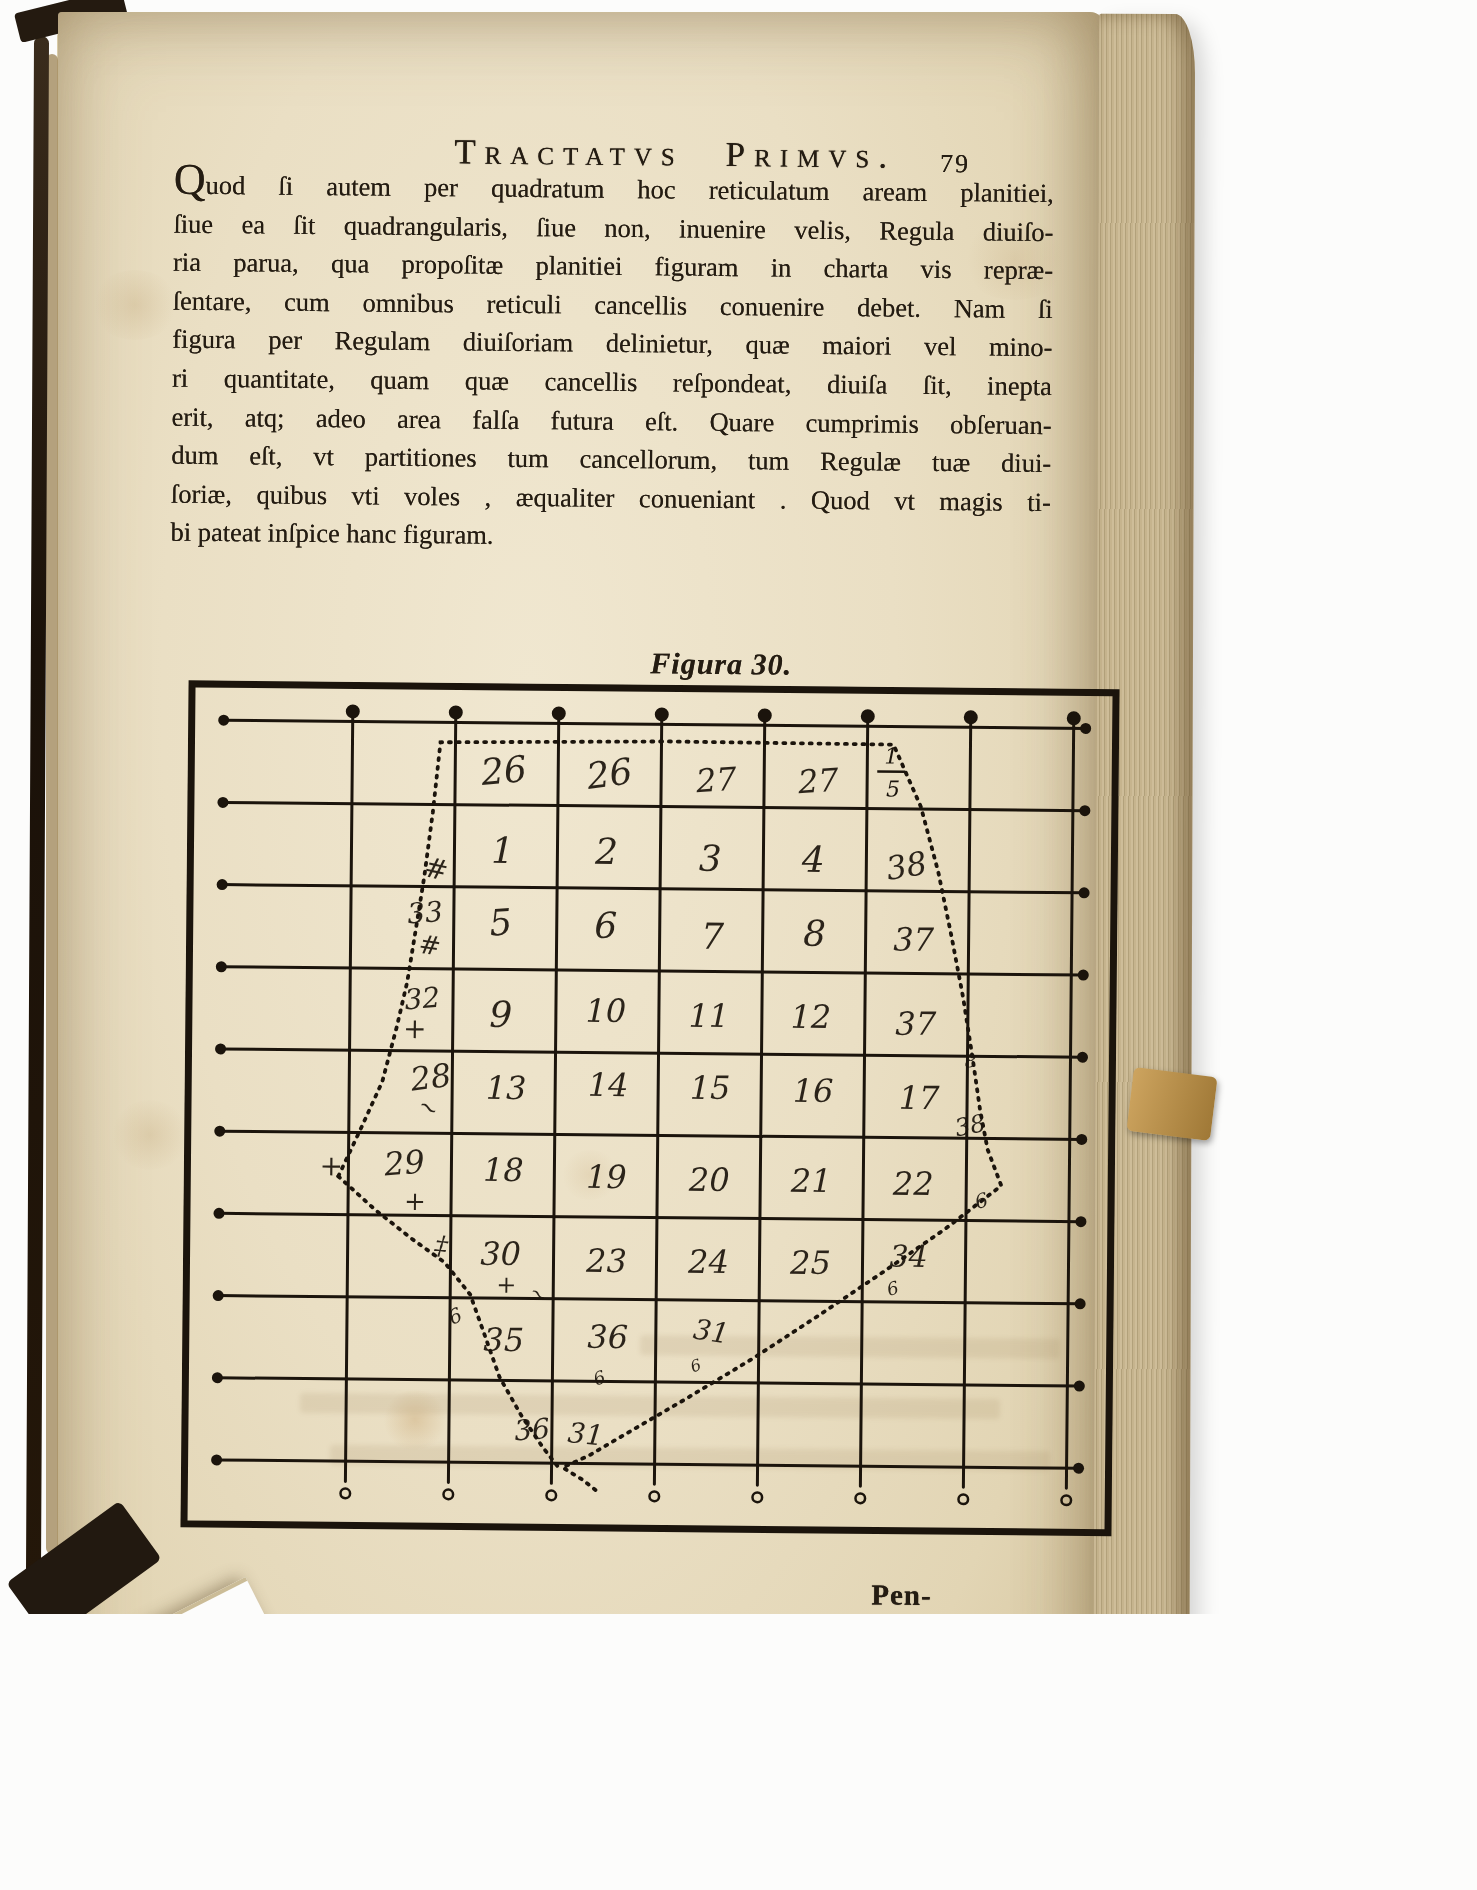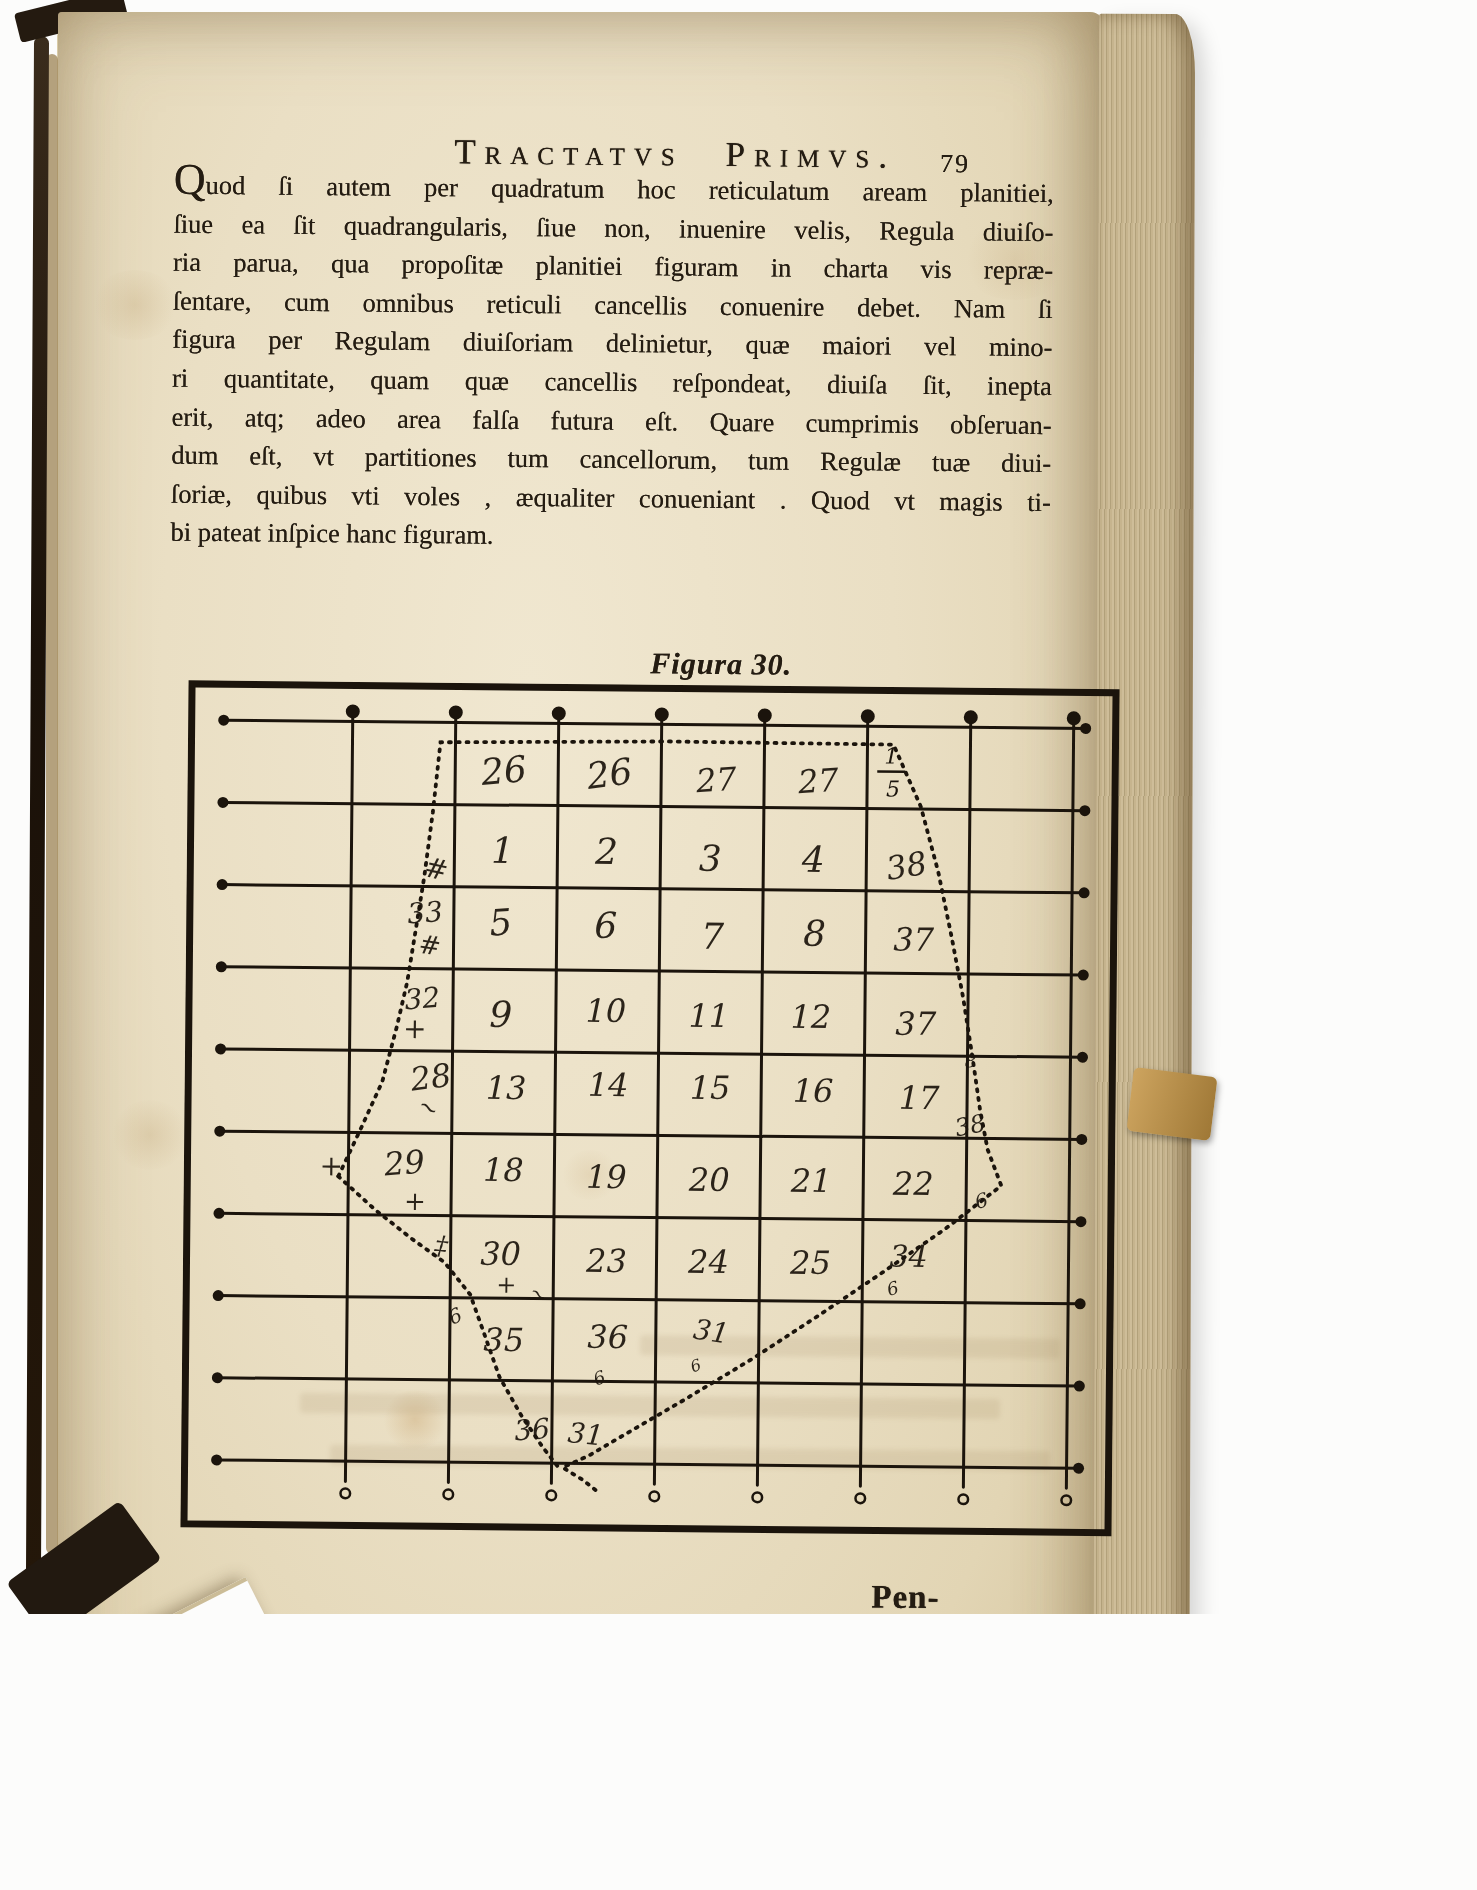--- a/index.html
+++ b/index.html
@@ -49,21 +49,21 @@
      text-shadow:0 0 .5px #241c12;}
   .paragraph{position:absolute;left:167px;top:170px;width:880px;font-size:26.5px;
      line-height:38.6px;text-shadow:0 0 .6px rgba(36,28,18,.85);}
   .pline{text-align:justify;text-align-last:justify;white-space:normal;}
   .pline.last{text-align-last:left;}
   .pline.first::first-letter{font-size:44px;line-height:26px;}
   .caption{position:absolute;left:594px;top:646px;width:250px;text-align:center;
      font-style:italic;font-size:30px;font-weight:600;letter-spacing:1px;
      text-shadow:0 0 .6px rgba(36,28,18,.8);}
   .figure-box{position:absolute;left:186px;top:684px;width:932px;height:852px;}
-  .catchword{position:absolute;left:878px;top:1576px;font-size:33px;font-weight:700;
+  .catchword{position:absolute;left:878px;top:1576px;font-size:29px;font-weight:700;
      letter-spacing:1px;text-shadow:0 0 .7px #241c12;}
 </style>
 </head>
 <body>
 
 <div id="photo">
 
   <div class="spine-page-edge"></div>
   <div class="spine-mid"></div>
   <div class="spine-dark"></div>

